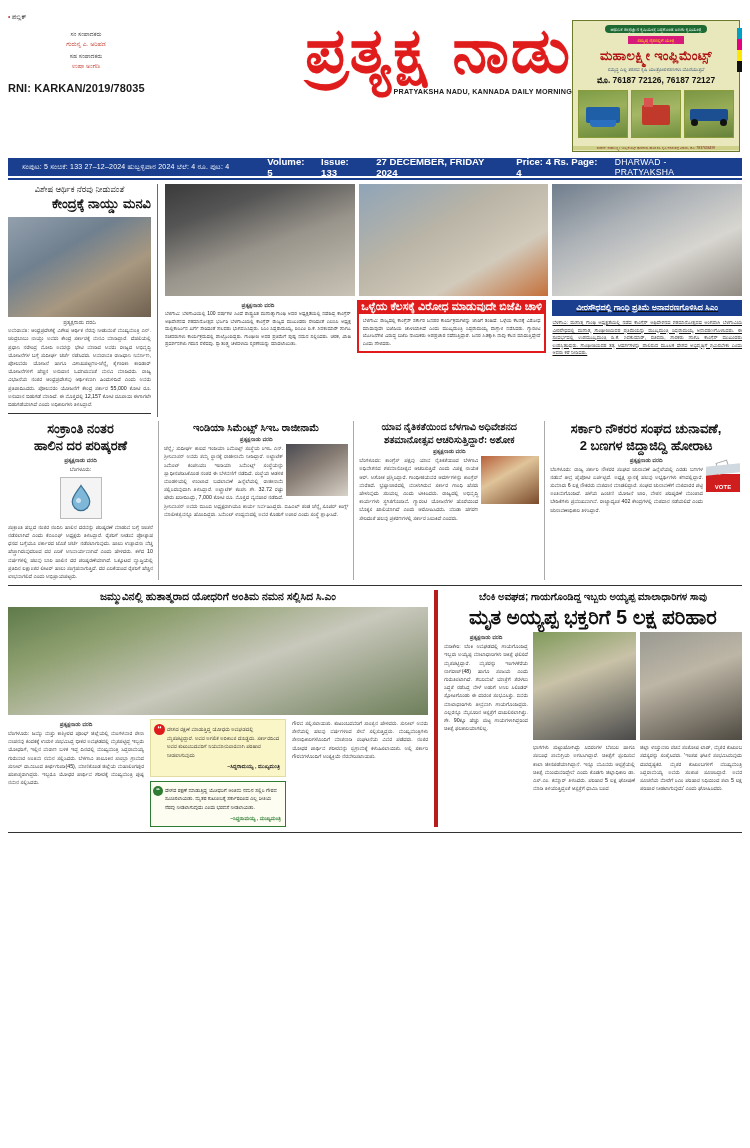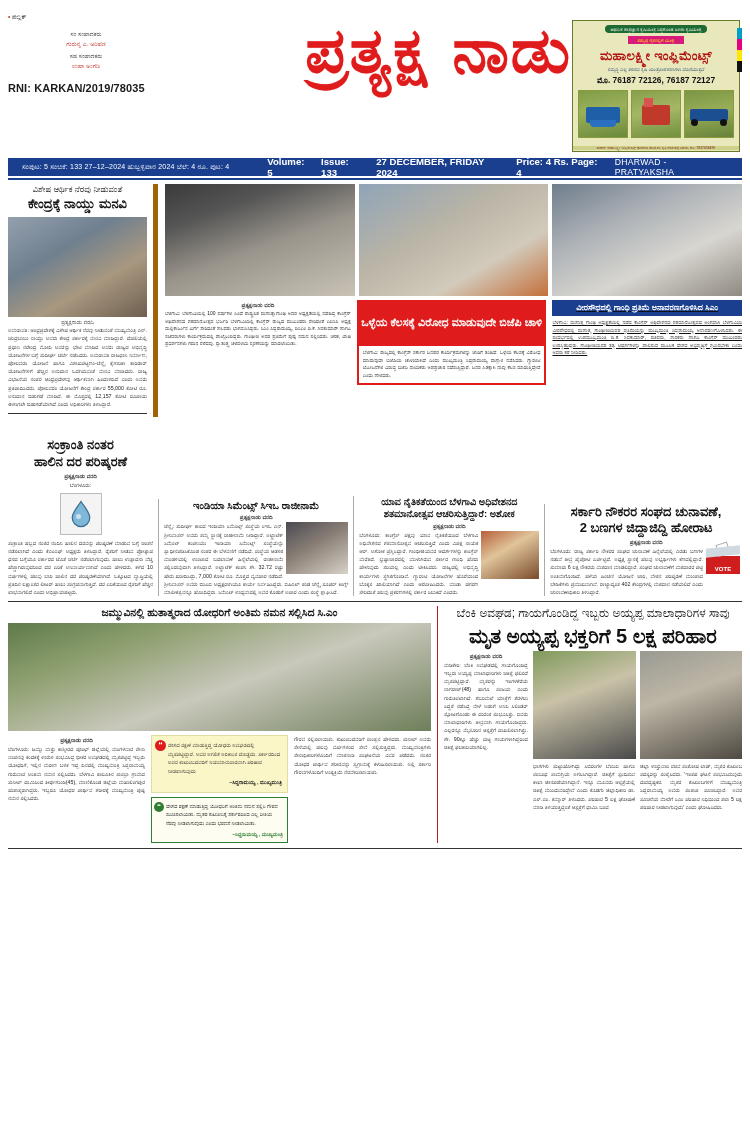--- a/index.html
+++ b/index.html
@@ -70,25 +70,25 @@
     display: flex; align-items: center; padding: 0 14px; gap: 10px;
     font-size: 8px; border-top: 1px solid #fff;
   }
   .vb-kn { font-size: 7px; letter-spacing: .2px; flex: 0 0 auto; }
   .vb-mid { display: flex; gap: 9px; font-weight: bold; font-size: 9.6px; margin-left: 28px;}
   .vb-right { margin-left: auto; font-size: 8.6px; letter-spacing: .3px; }
   .divline { border-bottom: 2px solid #1b3f8f; margin-top: 2px; }
 
   
   .lead { display: flex; margin-top: 4px; }
-  .col-left { width: 150px; padding-right: 6px; border-right: 5px solid #a16207; }
+  .col-left { width: 150px; padding-right: 6px; border-right: 1px solid #a16207; }
   .lead-main { flex: 1; padding-left: 7px; }
 
   .kicker { text-align: center; font-size: 8.4px; color: #111; line-height: 1.35; }
-  .lead-head-l { text-align: center; font-size: 13px; font-weight: bold; color: #111; line-height: 1.3; margin-top: 1px; }
+  .lead-head-l { text-align: right; font-size: 13px; font-weight: bold; color: #111; line-height: 1.3; margin-top: 1px; }
 
   .photo { background: #8d8d8d; position: relative; overflow: hidden; }
   .ph-modi { height: 100px; margin-top: 4px;
     background: linear-gradient(150deg,#8e9aa8 0%,#6d7b8c 30%,#b9a徒 60%,#7b6a58 100%);
     background: linear-gradient(150deg,#93a0ae 0%,#70808f 35%,#a89880 65%,#6e5f4f 100%); }
   .ph-cap { font-size: 5.6px; text-align: center; color: #333; margin-top: 2px; }
 
   .yellowbar {
     background: #f5e400; border: 1px solid #d4c400; text-align: center;
     font-size: 11px; font-weight: bold; color: #111; padding: 3px 4px; line-height: 1.25;
@@ -106,38 +106,38 @@
   .three { display: flex; gap: 6px; margin-top: 4px; }
   .t-col { flex: 1; }
   .t-col.c2 { flex: 1.02; }
   .t-col.c3 { flex: 1.02; text-decoration: underline; }
   .bodytext { font-size: 5.3px; line-height: 1.55; text-align: justify; color: #1b1b1b; }
   .bodytext.tiny { font-size: 5.0px; line-height: 1.5; }
   .byline { text-align: center; font-size: 5.6px; font-weight: bold; color:#333; margin: 2px 0 1px;}
 
   .redbox {
     background: #e01b1b; color: #fff; text-align: center; font-weight: bold;
-    font-size: 11px; line-height: 1.25; padding: 16px 3px;
+    font-size: 11px; line-height: 1.25; padding: 0 3px;
   }
   .redframe { border: 2px solid #e01b1b; border-top: none; padding: 3px 4px; }
   .redframe .bodytext { font-size: 5.0px; }
 
   .bluebar {
     background: #1b3f8f; color: #fff; text-align: center; font-weight: bold;
     font-size: 8px; padding: 3px 2px; line-height: 1.3;
   }
 
   .sec-rule { border-top: 1.5px solid #333; margin: 5px 0 3px; }
 
-  .mid { display: flex; margin-top: 20px; align-items: flex-end; }
+  .mid { display: flex; margin-top: 4px; }
   .mcol { padding: 0 5px; }
   .mcol + .mcol { border-left: 1px solid #aaa; }
   .m1 { width: 150px; padding-left: 0; }
   .m2 { flex: 1.25; }
-  .m3 { flex: 1.22; }
+  .m3 { flex: 1.22; font-family: Liberation Serif, serif; }
   .m5 { flex: 1.3; padding-right: 0; }
 
   .head-2l { text-align: center; font-size: 13px; font-weight: bold; line-height: 1.28; color: #111; }
   .head-1l { text-align: center; font-size: 10px; font-weight: bold; line-height: 1.3; color: #111; }
   .head-kn { text-align: center; font-size: 9.6px; font-weight: bold; line-height: 1.3; color: #111; }
 
   .wmicon { width: 42px; height: 42px; margin: 4px auto; border: 1px solid #bbb; background:#f4f4f4;
             display:flex; align-items:center; justify-content:center; }
   .wmicon svg { width: 30px; height: 30px; }
 
@@ -149,25 +149,25 @@
   .ip-vote { width: 36px; height: 36px; float: right; margin: 0 0 2px 3px; background: transparent; }
 
   .vote-box { width: 34px; }
   .vote-lid { width: 34px; height: 9px; background: #d0d8e0; transform: skewY(-6deg); }
   .vote-body { width: 34px; height: 18px; background: #d01d1d; display:flex; align-items:flex-end; justify-content:center;}
   .vote-body span { color:#fff; font-size:6px; font-weight:bold; margin-bottom:2px; }
   .vote-slip { position:absolute; left:11px; top:-4px; width:12px; height:12px; background:#fff; border:1px solid #aaa; transform: rotate(-18deg);}
 
   
   .bottom { display: flex; margin-top: 5px; border-top: 1.5px solid #333; padding-top: 4px; }
-  .b-left { width: 430px; padding-right: 6px; border-right: 1px solid #b91c1c; }
+  .b-left { width: 430px; padding-right: 6px; border-right: 4px solid #b91c1c; }
   .b-right { flex: 1; padding-left: 6px; }
 
   .b-head-l { text-align: center; font-size: 10.6px; font-weight: bold; line-height: 1.3; }
-  .b-head-r-k { text-align: center; font-size: 12px; font-weight: normal; line-height: 1.3; }
+  .b-head-r-k { text-align: center; font-size: 10px; font-weight: bold; line-height: 1.3; }
   .b-mega { text-align: center; font-size: 20px; font-weight: bold; line-height: 1.2; margin-top: 2px; color:#111; }
 
   .ph-wide { height: 108px; margin-top: 3px;
     background: linear-gradient(160deg,#5f7a4a 0%,#8fa070 25%,#c9c8bc 55%,#6e7f5a 100%); }
   .ph-two { display:flex; gap: 4px; margin-top: 3px; }
   .ph-man1 { flex:1; height: 108px; background: linear-gradient(160deg,#7f9a5a 0%,#c9c2a8 40%,#4a4a4a 100%); }
   .ph-man2 { flex:1; height: 108px; background: linear-gradient(160deg,#9a9a92 0%,#bdb6a6 40%,#4f4a42 100%); }
 
   .b3 { display:flex; gap:6px; margin-top: 4px; }
   .b3 .bc { flex:1; }
@@ -204,20 +204,21 @@
       </div>
       <div class="mh-ed">
         <span class="lbl">ಸಹ ಸಂಪಾದಕರು</span>
         <span class="nm">ಉಷಾ ಅಂಗಡಿ</span>
       </div>
       <div class="mh-rni">RNI: KARKAN/2019/78035</div>
     </div>
 
     <div class="mast-center">
       <div class="mast-title">ಪ್ರತ್ಯಕ್ಷ ನಾಡು</div>
+      <div class="mast-sub2">PRATYAKSHA NADU, KANNADA DAILY MORNING</div>
     </div>
 
     <div class="mast-ad">
       <div class="ad-top">ಆಧುನಿಕ ತಂತ್ರಜ್ಞಾನ ಕೃಷಿಯಂತ್ರ ಸಿದ್ಧಗೊಂಡ ಅಣಕು ಕೃಷಿಯಂತ್ರ</div>
       <div class="ad-pink">ಸಮೃದ್ಧ ರೈತರಲ್ಲಿಗೆ ಯಂತ್ರ</div>
       <div class="ad-name">ಮಹಾಲಕ್ಷ್ಮೀ ಇಂಪ್ಲಿಮೆಂಟ್ಸ್</div>
       <div class="ad-desc">ಸಮೃದ್ಧ ಎಲ್ಲ ತರಹದ ಕೃಷಿ ಯಂತ್ರೋಪಕರಣಗಳು ದೊರೆಯುತ್ತವೆ</div>
       <div class="ad-phone">ಮೊ. 76187 72126, 76187 72127</div>
       <div class="ad-photos">
         <div class="ad-ph g1">

